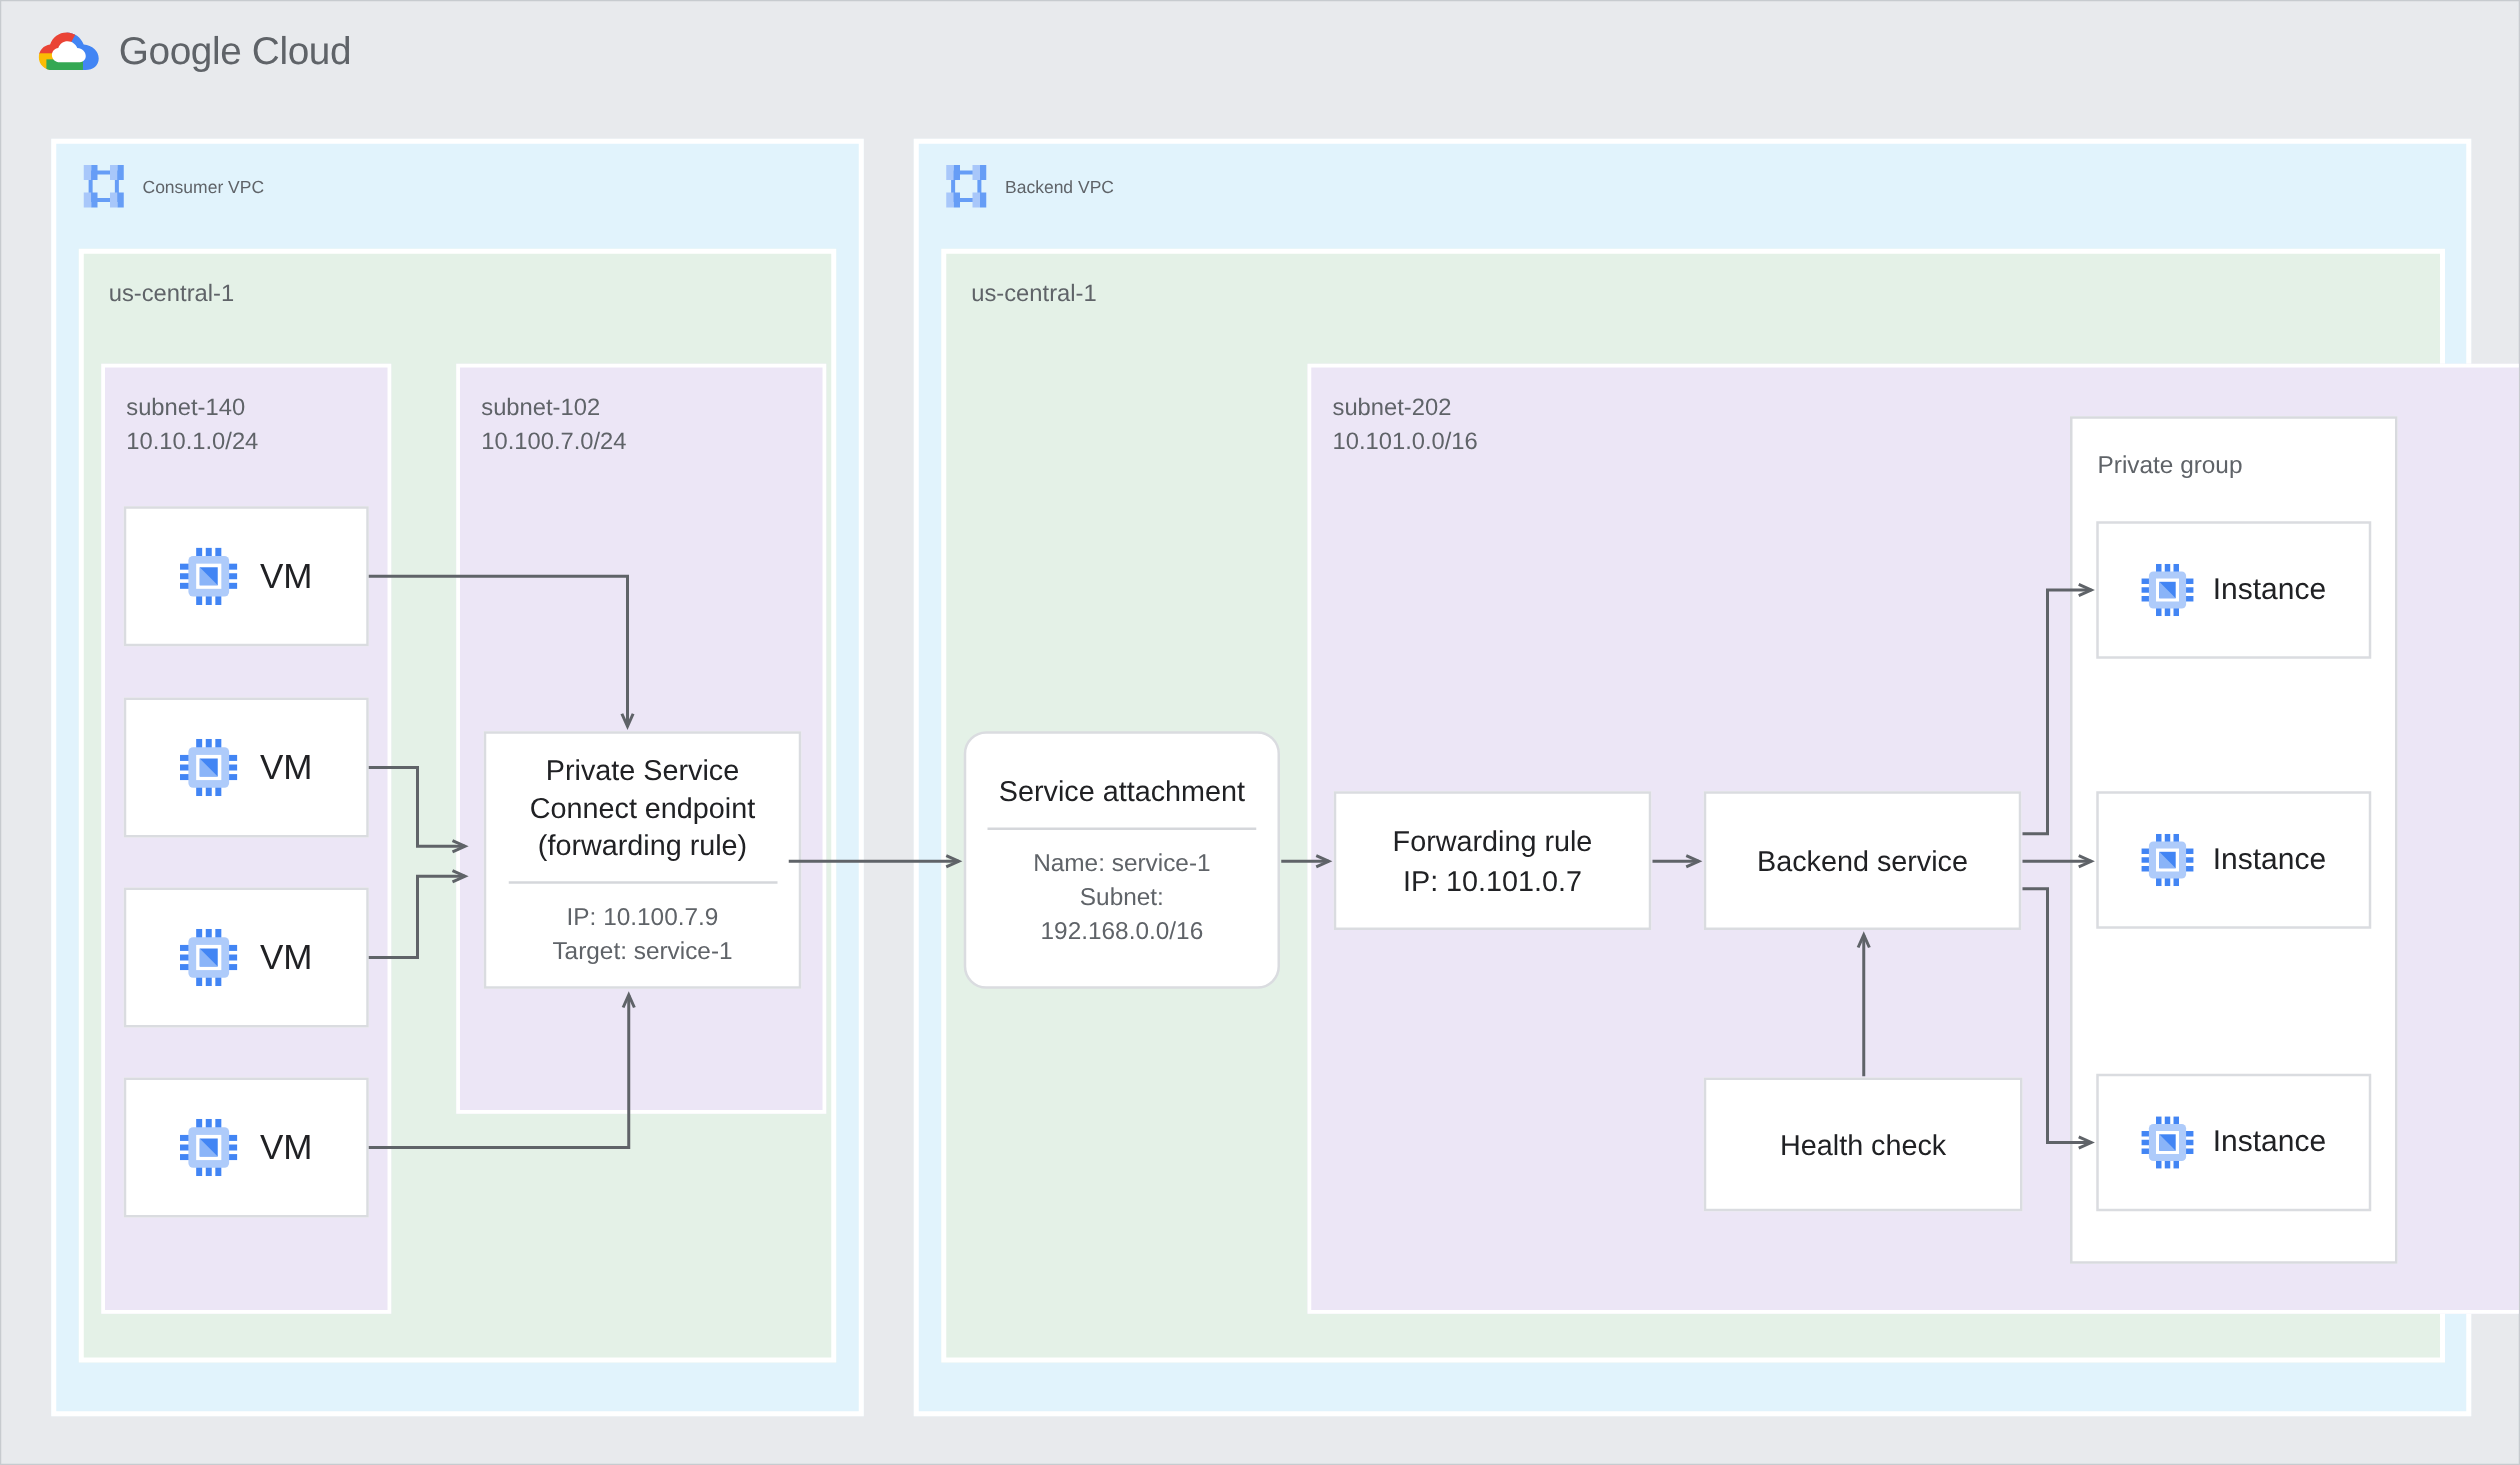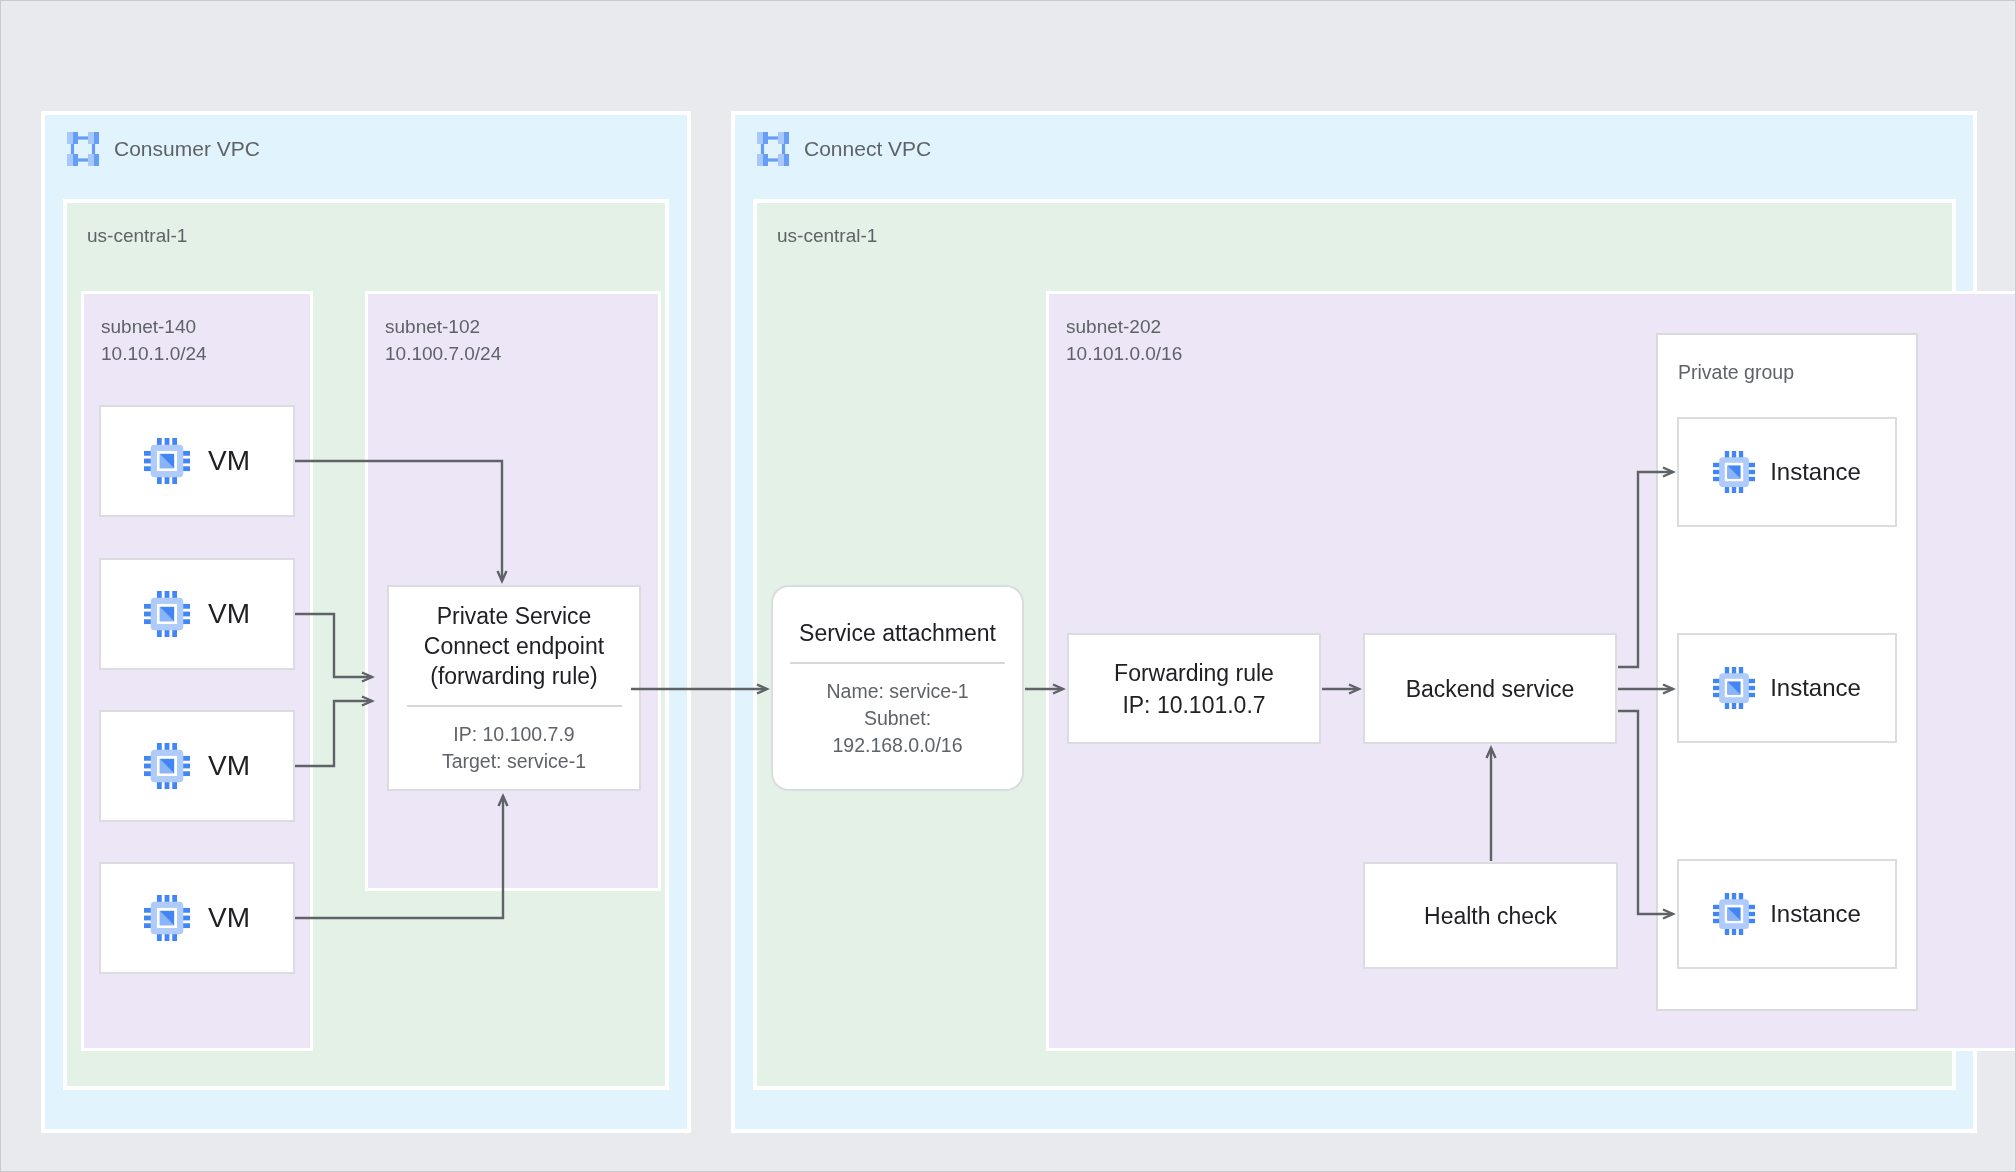--- a/index.html
+++ b/index.html
@@ -10,21 +10,21 @@
   }
   .abs{position:absolute;box-sizing:border-box;}
   
   .logo{left:28px;top:16px;width:320px;height:48px;display:flex;align-items:center;gap:14px;}
   .logo-text{font-size:31px;color:#5F6368;letter-spacing:-0.3px;white-space:nowrap;}
   
   .vpc{background:#E1F3FC;border:4px solid #FFFFFF;}
   .vpc-consumer{left:40px;top:110px;width:650px;height:1022px;}
   .vpc-producer{left:730px;top:110px;width:1246px;height:1022px;}
   .vpc-header-icon{left:20px;top:16px;width:36px;height:36px;}
-  .vpc-label{left:69px;top:22px;font-size:21px;color:#5F6368;line-height:24px;white-space:nowrap;text-align:right;}
+  .vpc-label{left:69px;top:22px;font-size:14px;color:#5F6368;line-height:24px;white-space:nowrap;text-align:right;}
   
   .region{background:#E4F1E7;border:4px solid #FFFFFF;}
   .region-consumer{left:18px;top:84px;width:606px;height:891px;}
   .region-producer{left:18px;top:84px;width:1203px;height:891px;}
   .region-label{left:20px;top:22px;font-size:19px;color:#5F6368;white-space:nowrap;}
   
   .subnet{background:#ECE6F6;border:3px solid #FFFFFF;}
   .subnet-101{left:14px;top:88px;width:232px;height:760px;}
   .subnet-102{left:298px;top:88px;width:296px;height:600px;}
   .subnet-202{left:289px;top:88px;width:1053px;height:760px;}
@@ -94,20 +94,37 @@
           <rect x="8" y="23" width="5" height="12" fill="#669DF6"></rect>
         <rect x="23" y="23" width="6" height="12" fill="#A8C7FA"></rect>
           <rect x="29" y="23" width="5" height="12" fill="#669DF6"></rect>
       </g>
     </symbol>
   </defs>
 </svg>
 
 <div class="canvas">
 
+  <div class="abs logo">
+    <svg width="52" height="42" viewBox="0 0 64 46">
+      <defs>
+          <clipPath id="cloudClip">
+        <path d="M16.5,41.5 C8,41.5 2.5,35.8 2.5,28.8 C2.5,22.2 7.2,17.3 13.6,16.4 C16.1,9.2 22.3,4.5 29.8,4.5 C37.6,4.5 44.1,9.4 46.7,16.3 C55.2,16.9 61.5,22.6 61.5,30.2 C61.5,37.2 56,41.5 48.5,41.5 Z"></path>
+      </clipPath>
+        </defs>
+      <g clip-path="url(#cloudClip)">
+        <rect x="30" y="0" width="34" height="46" fill="#4285F4"></rect>
+        <polygon points="0,0 42,0 28,26 0,26" fill="#EA4335"></polygon>
+        <rect x="0" y="25" width="24" height="21" fill="#FBBC04"></rect>
+        <rect x="10" y="31" width="36" height="15" fill="#34A853"></rect>
+      </g>
+      <path transform="translate(14,10.5) scale(0.565)" fill="#FFFFFF" d="M16.5,41.5 C8,41.5 2.5,35.8 2.5,28.8 C2.5,22.2 7.2,17.3 13.6,16.4 C16.1,9.2 22.3,4.5 29.8,4.5 C37.6,4.5 44.1,9.4 46.7,16.3 C55.2,16.9 61.5,22.6 61.5,30.2 C61.5,37.2 56,41.5 48.5,41.5 Z"></path>
+    </svg>
+    <span class="logo-text">Google Cloud</span>
+  </div>
 
   <section class="abs vpc vpc-consumer">
     <svg class="abs vpc-header-icon">
         <use href="#sym-vpc"></use>
       </svg>
     <div class="abs vpc-label">Consumer VPC</div>
 
     <div class="abs region region-consumer">
       <div class="abs region-label">us-central-1</div>
 
@@ -160,21 +177,21 @@
           </div>
         </div>
       </div>
     </div>
   </section>
 
   <section class="abs vpc vpc-producer">
     <svg class="abs vpc-header-icon">
         <use href="#sym-vpc"></use>
       </svg>
-    <div class="abs vpc-label">Connect VPC</div>
+    <div class="abs vpc-label">Backend VPC</div>
 
     <div class="abs region region-producer">
       <div class="abs region-label">us-central-1</div>
 
       <div class="abs node sa-node">
         <div class="node-title">Service attachment</div>
         <div class="divider"></div>
         <div class="node-sub">
           <span>Name: service-1</span>
           <span>Subnet:</span>

